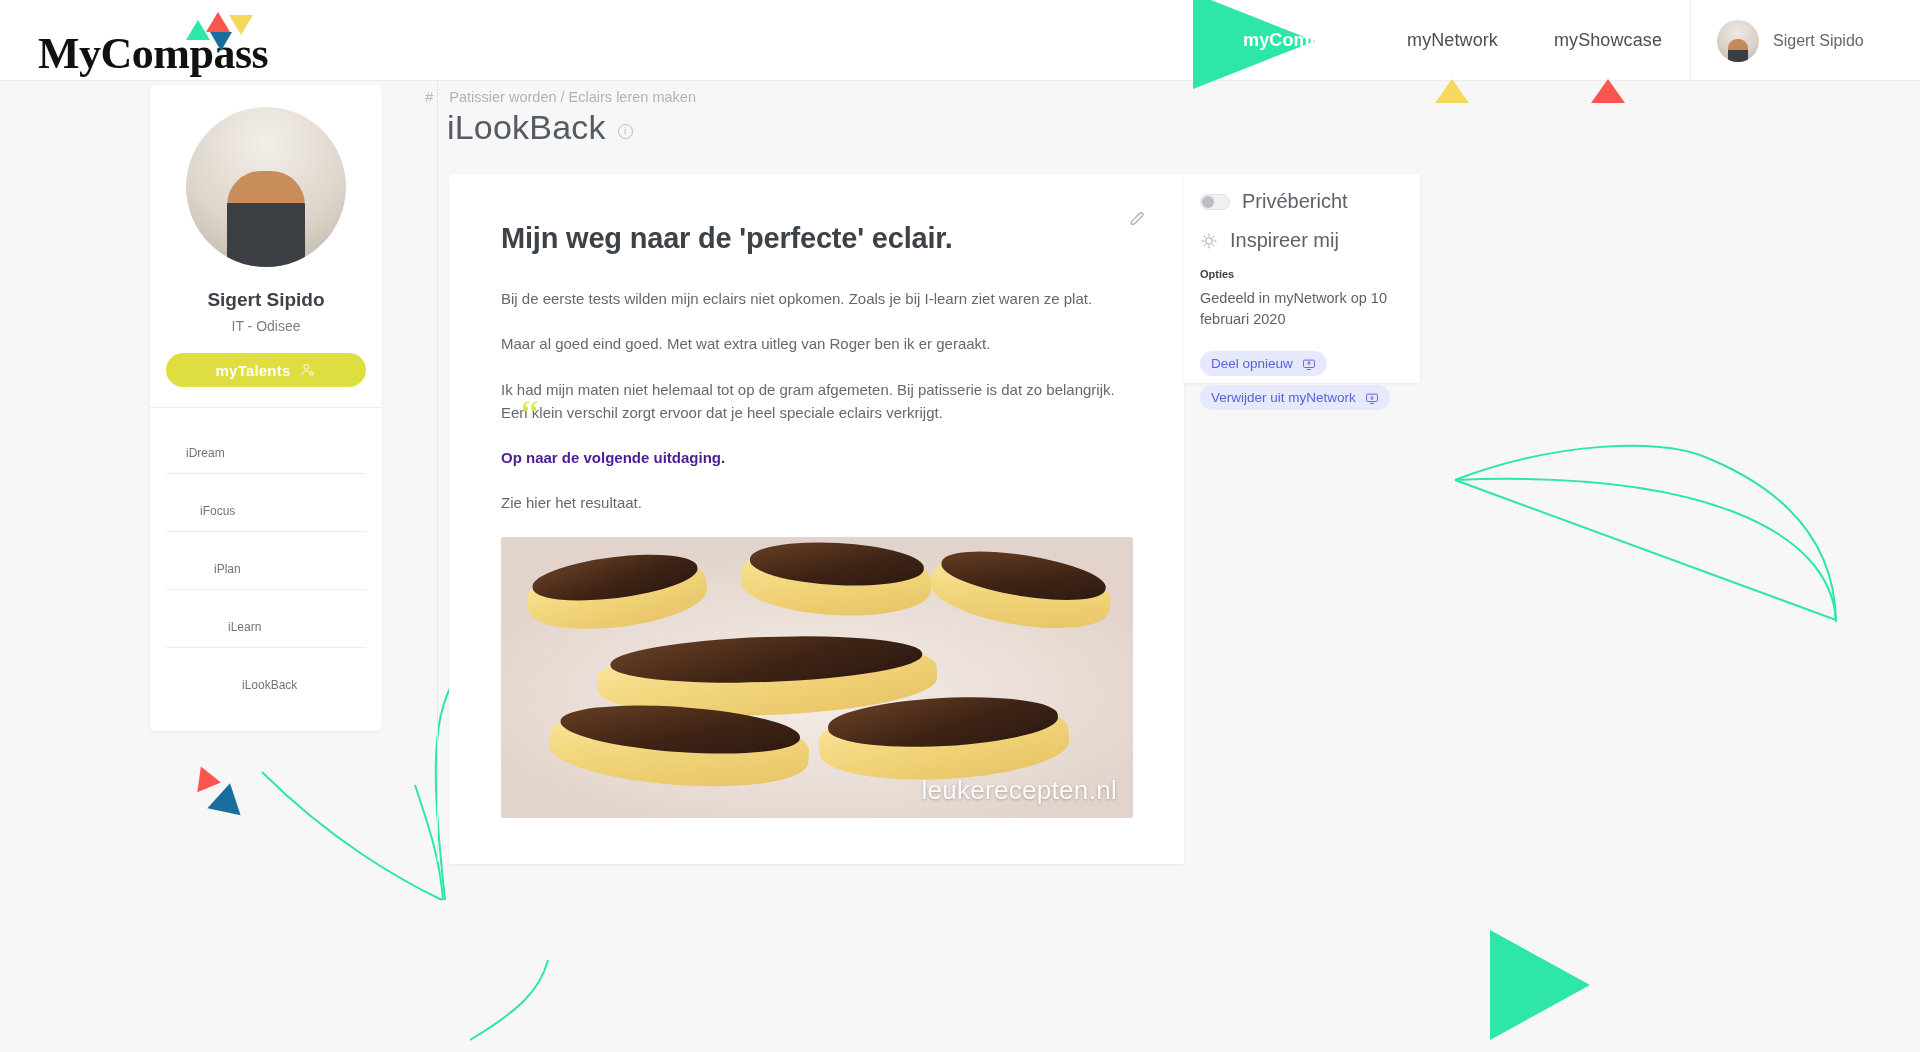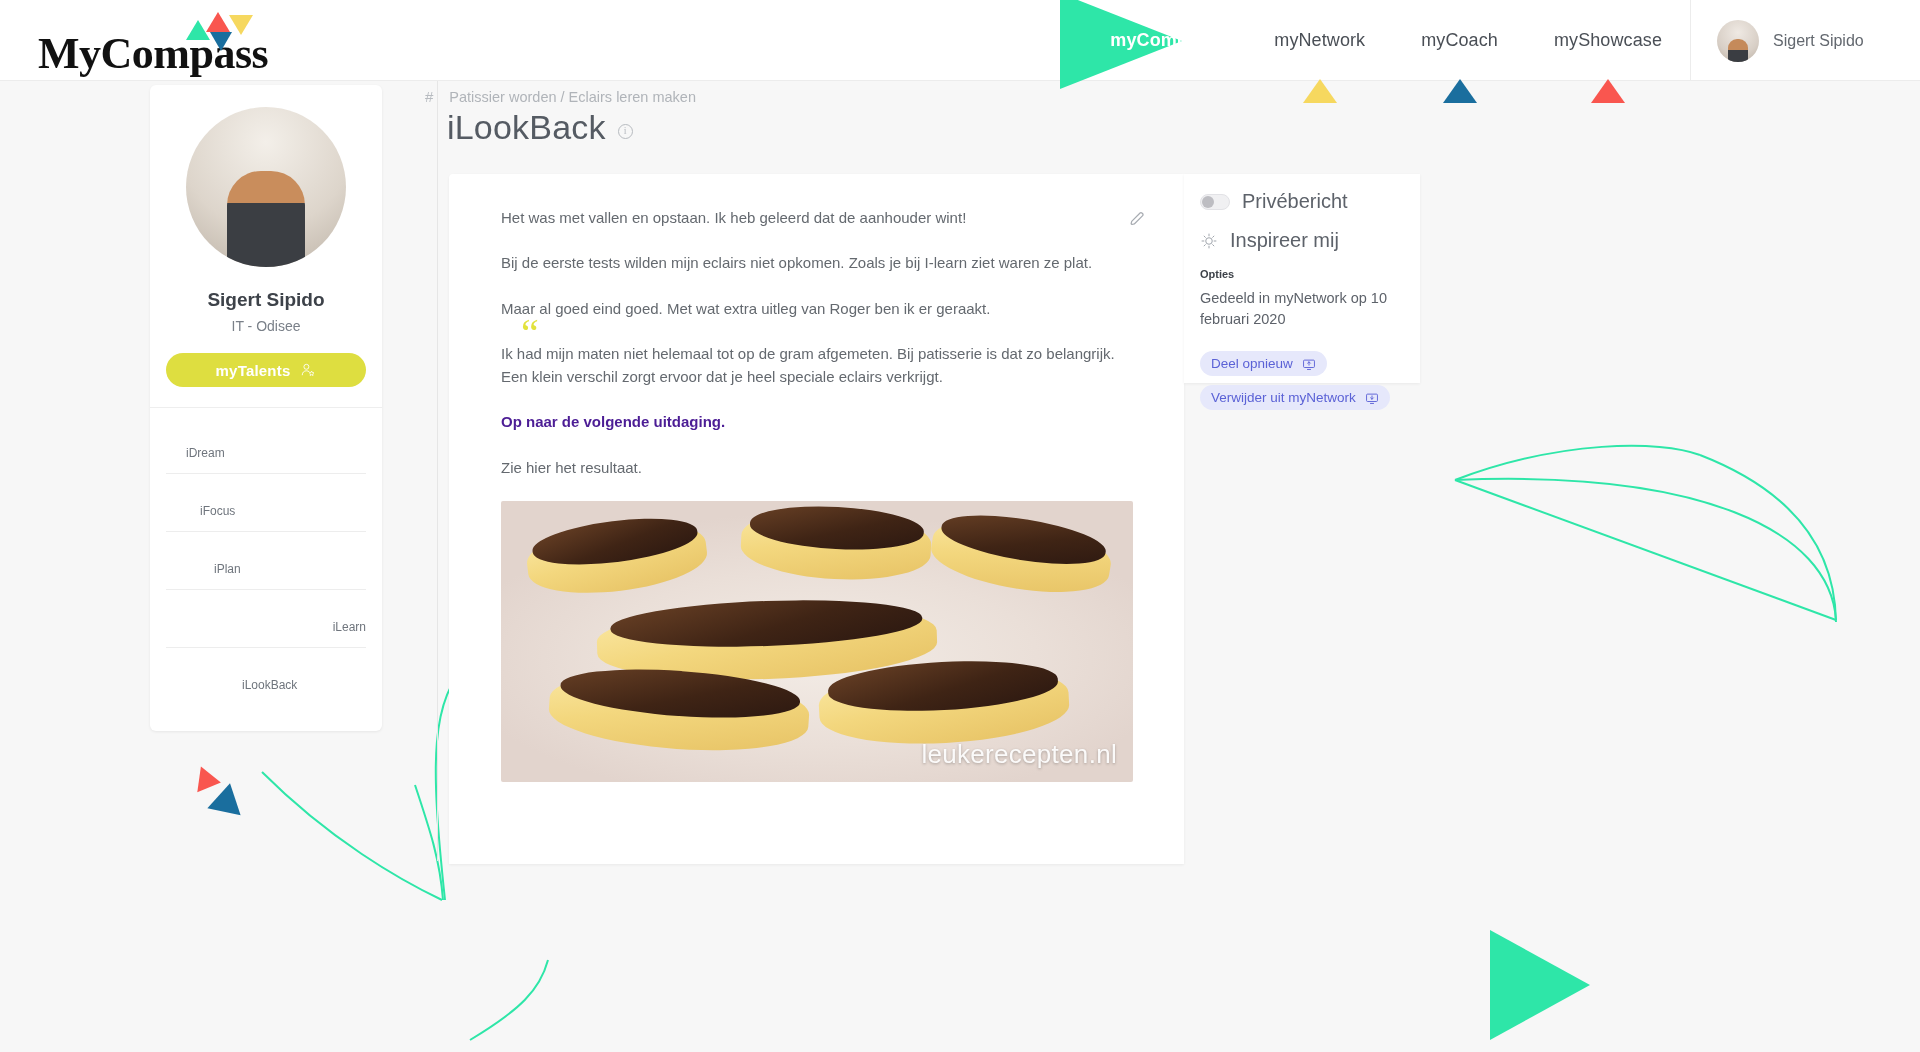--- a/index.html
+++ b/index.html
@@ -85,21 +85,21 @@
     height: 34px; border-radius: 18px; background: #dede40; color: #ffffff;
     font-size: 15px; font-weight: 700; cursor: pointer; letter-spacing: .2px;
   }
   .side-nav { padding: 8px 0 10px; }
   .side-nav-item {
     font-size: 12px; color: #6f757d; padding: 14px 0 13px; cursor: pointer;
     border-bottom: 1px solid #ededed; margin: 16px 16px;
   }
   .side-nav-item:last-child { border-bottom: none; }
   .ind-0 { padding-left: 20px; } .ind-1 { padding-left: 34px; }
-  .ind-2 { padding-left: 48px; } .ind-3 { padding-left: 62px; text-align: right; } .ind-4 { padding-left: 76px; }
+  .ind-2 { padding-left: 48px; } .ind-3 { padding-left: 62px; } .ind-4 { padding-left: 76px; }
 
   
   .vline { position: absolute; left: 437px; top: 81px; width: 1px; height: 780px; background: #e6e6e6; z-index: 5; }
 
   
   .crumb { position: absolute; left: 425px; top: 88px; display: flex; align-items: center; gap: 16px; z-index: 12; }
   .crumb-hash { font-size: 15px; color: #b7bbc0; }
   .crumb-path { font-size: 14.5px; color: #b0b4b9; white-space: nowrap; }
   .page-title-row { position: absolute; left: 447px; top: 108px; display: flex; align-items: center; gap: 12px; z-index: 12; }
   .page-title { font-size: 34px; color: #555b63; font-weight: 400; letter-spacing: .2px; }
@@ -195,24 +195,20 @@
     </div>
 
     <div class="nav">
       <div class="nav-item active">
         <div class="nav-arrow-bg"></div>
         <span>myCompass</span>
       </div>
       <div class="nav-item">
         <span>myNetwork</span>
         <span class="nav-underline-tri" style="border-bottom:24px solid #f6d85f;"></span>
-      </div>
-      <div class="nav-item">
-        <span>myCoach</span>
-        <span class="nav-underline-tri" style="border-bottom:24px solid #1a6e9e;"></span>
       </div>
       <div class="nav-item">
         <span>myShowcase</span>
         <span class="nav-underline-tri" style="border-bottom:24px solid #f9564f;"></span>
       </div>
     </div>
 
     <div class="user-box">
       <div class="avatar-sm"></div>
       <div class="user-name">Sigert Sipido</div>
@@ -253,24 +249,24 @@
     <div class="info-icon">i</div>
   </div>
 
   <div class="article">
     <div class="pencil-btn">
       <svg width="18" height="18" viewBox="0 0 20 20">
         <path d="M3.5 15.2l.6-2.6L13.4 3.3a1.4 1.4 0 012 0l.9.9a1.4 1.4 0 010 2l-9.3 9.3-2.6.6z" fill="none" stroke="#a8acb2" stroke-width="1.4" stroke-linejoin="round"></path>
       </svg>
     </div>
 
+    <div class="art-title">Mijn weg naar de 'perfecte' eclair.</div>
 
     <div class="art-body">
       <div class="quote-mark">“</div>
-      <p>Het was met vallen en opstaan. Ik heb geleerd dat de aanhouder wint!</p>
       <p>Bij de eerste tests wilden mijn eclairs niet opkomen. Zoals je bij I-learn ziet waren ze plat.</p>
       <p>Maar al goed eind goed. Met wat extra uitleg van Roger ben ik er geraakt.</p>
       <p>Ik had mijn maten niet helemaal tot op de gram afgemeten. Bij patisserie is dat zo belangrijk. Een klein verschil zorgt ervoor dat je heel speciale eclairs verkrijgt.</p>
       <p class="bold">Op naar de volgende uitdaging.</p>
       <p>Zie hier het resultaat.</p>
     </div>
 
     <div class="art-img">
       <div class="eclair" style="left:26px; top:24px; width:180px; height:66px; transform:rotate(-7deg);">
         <div class="dough"></div>

